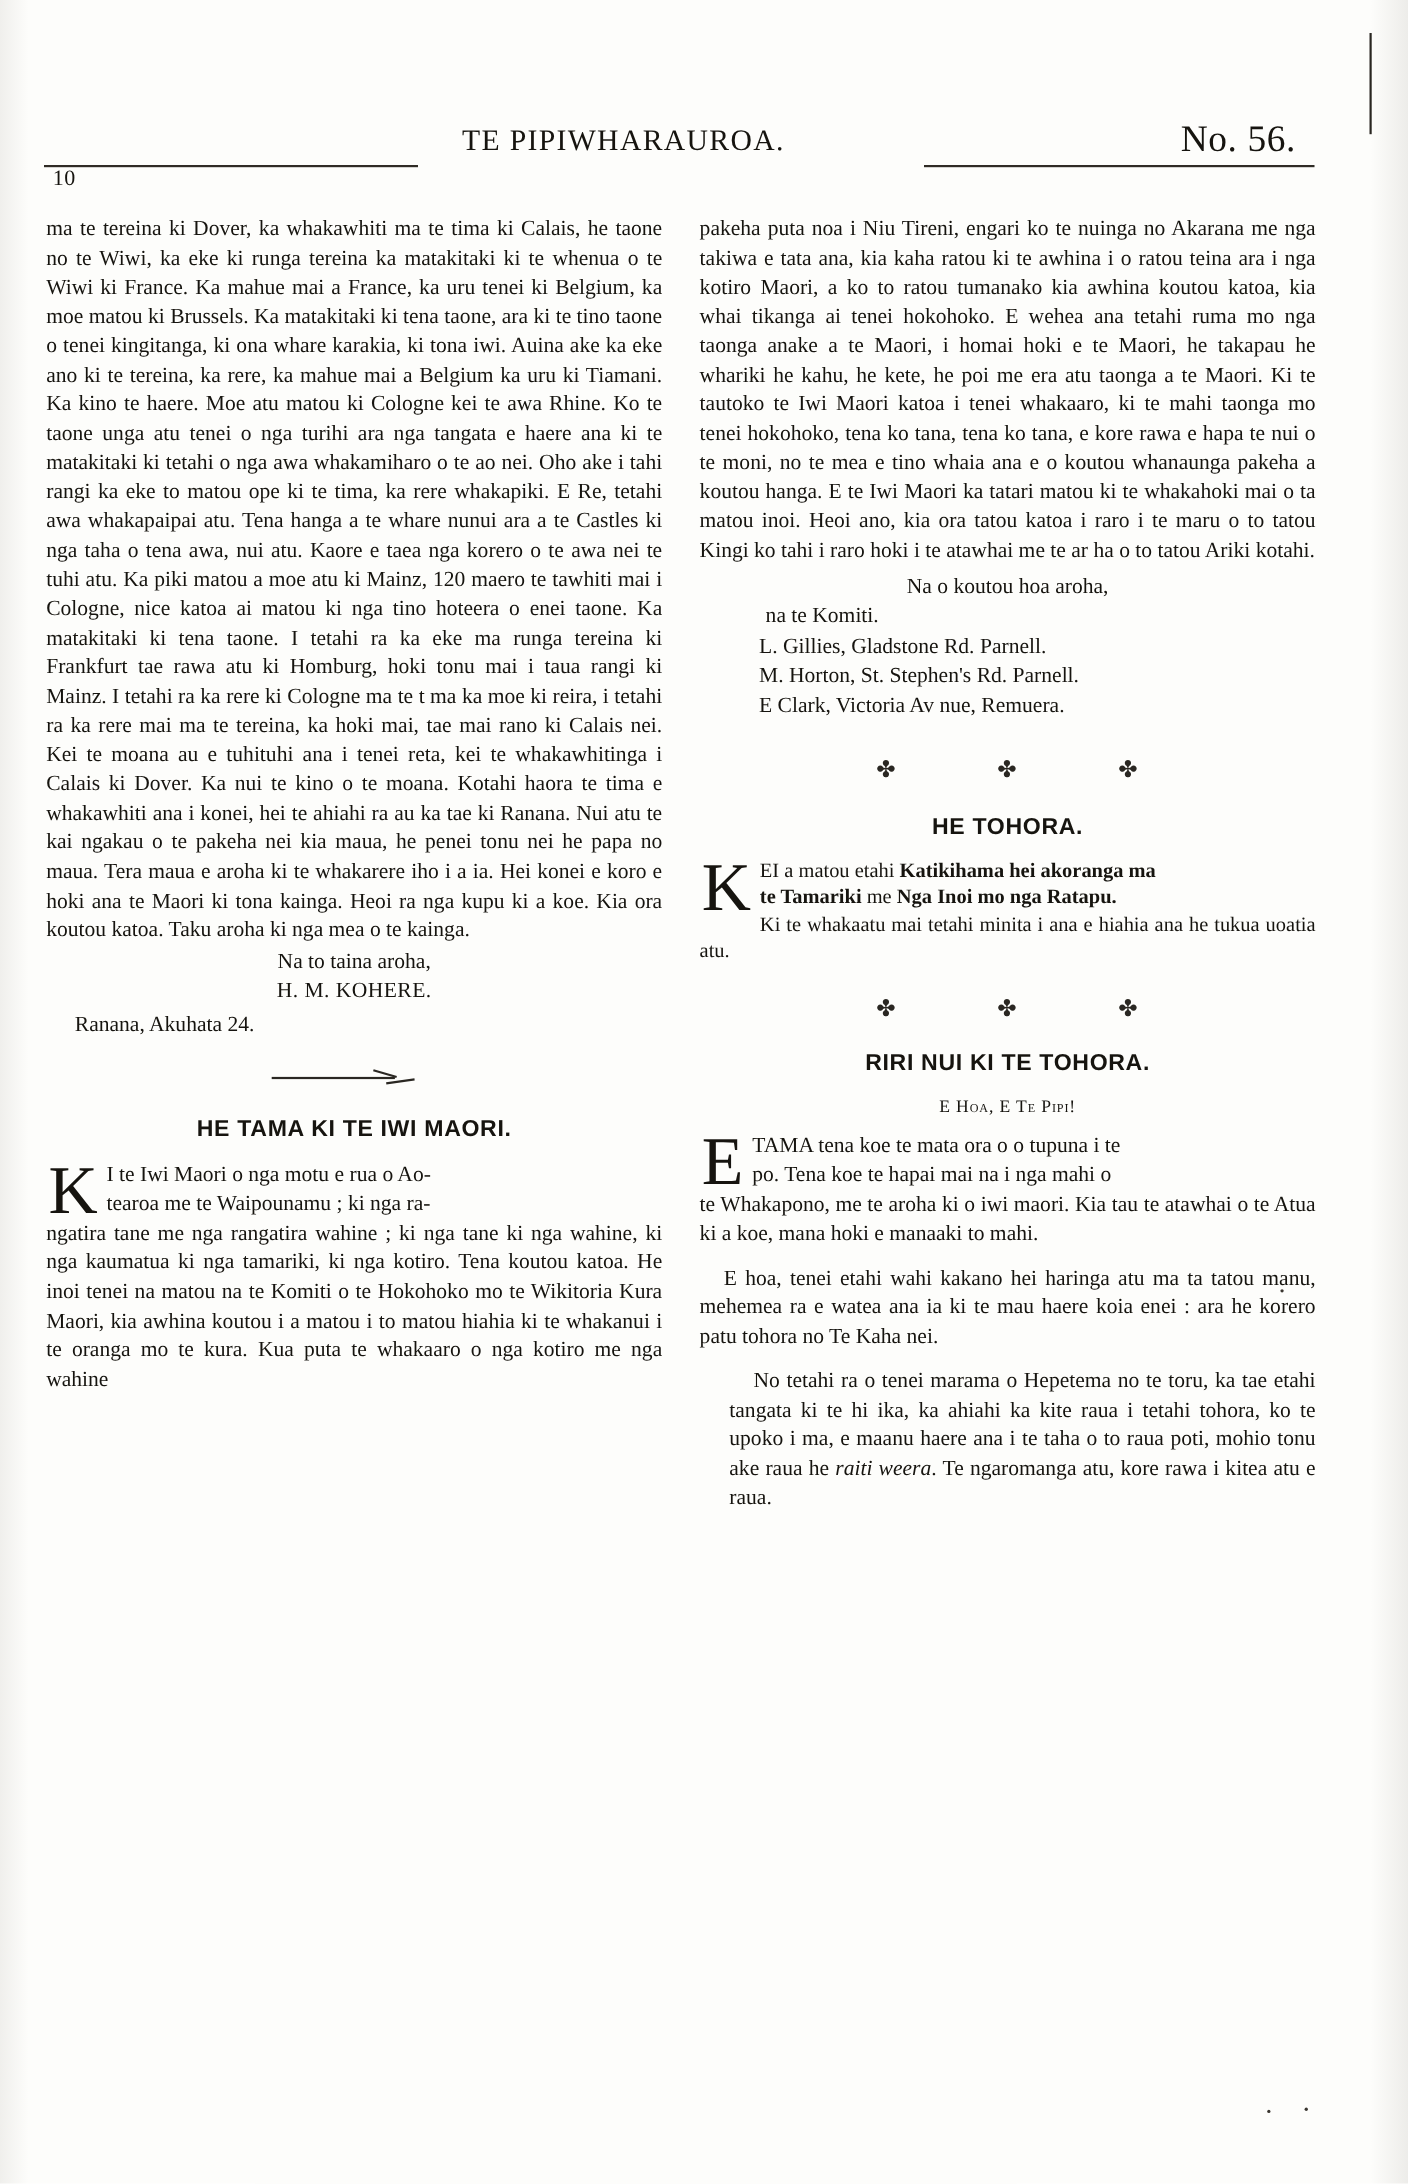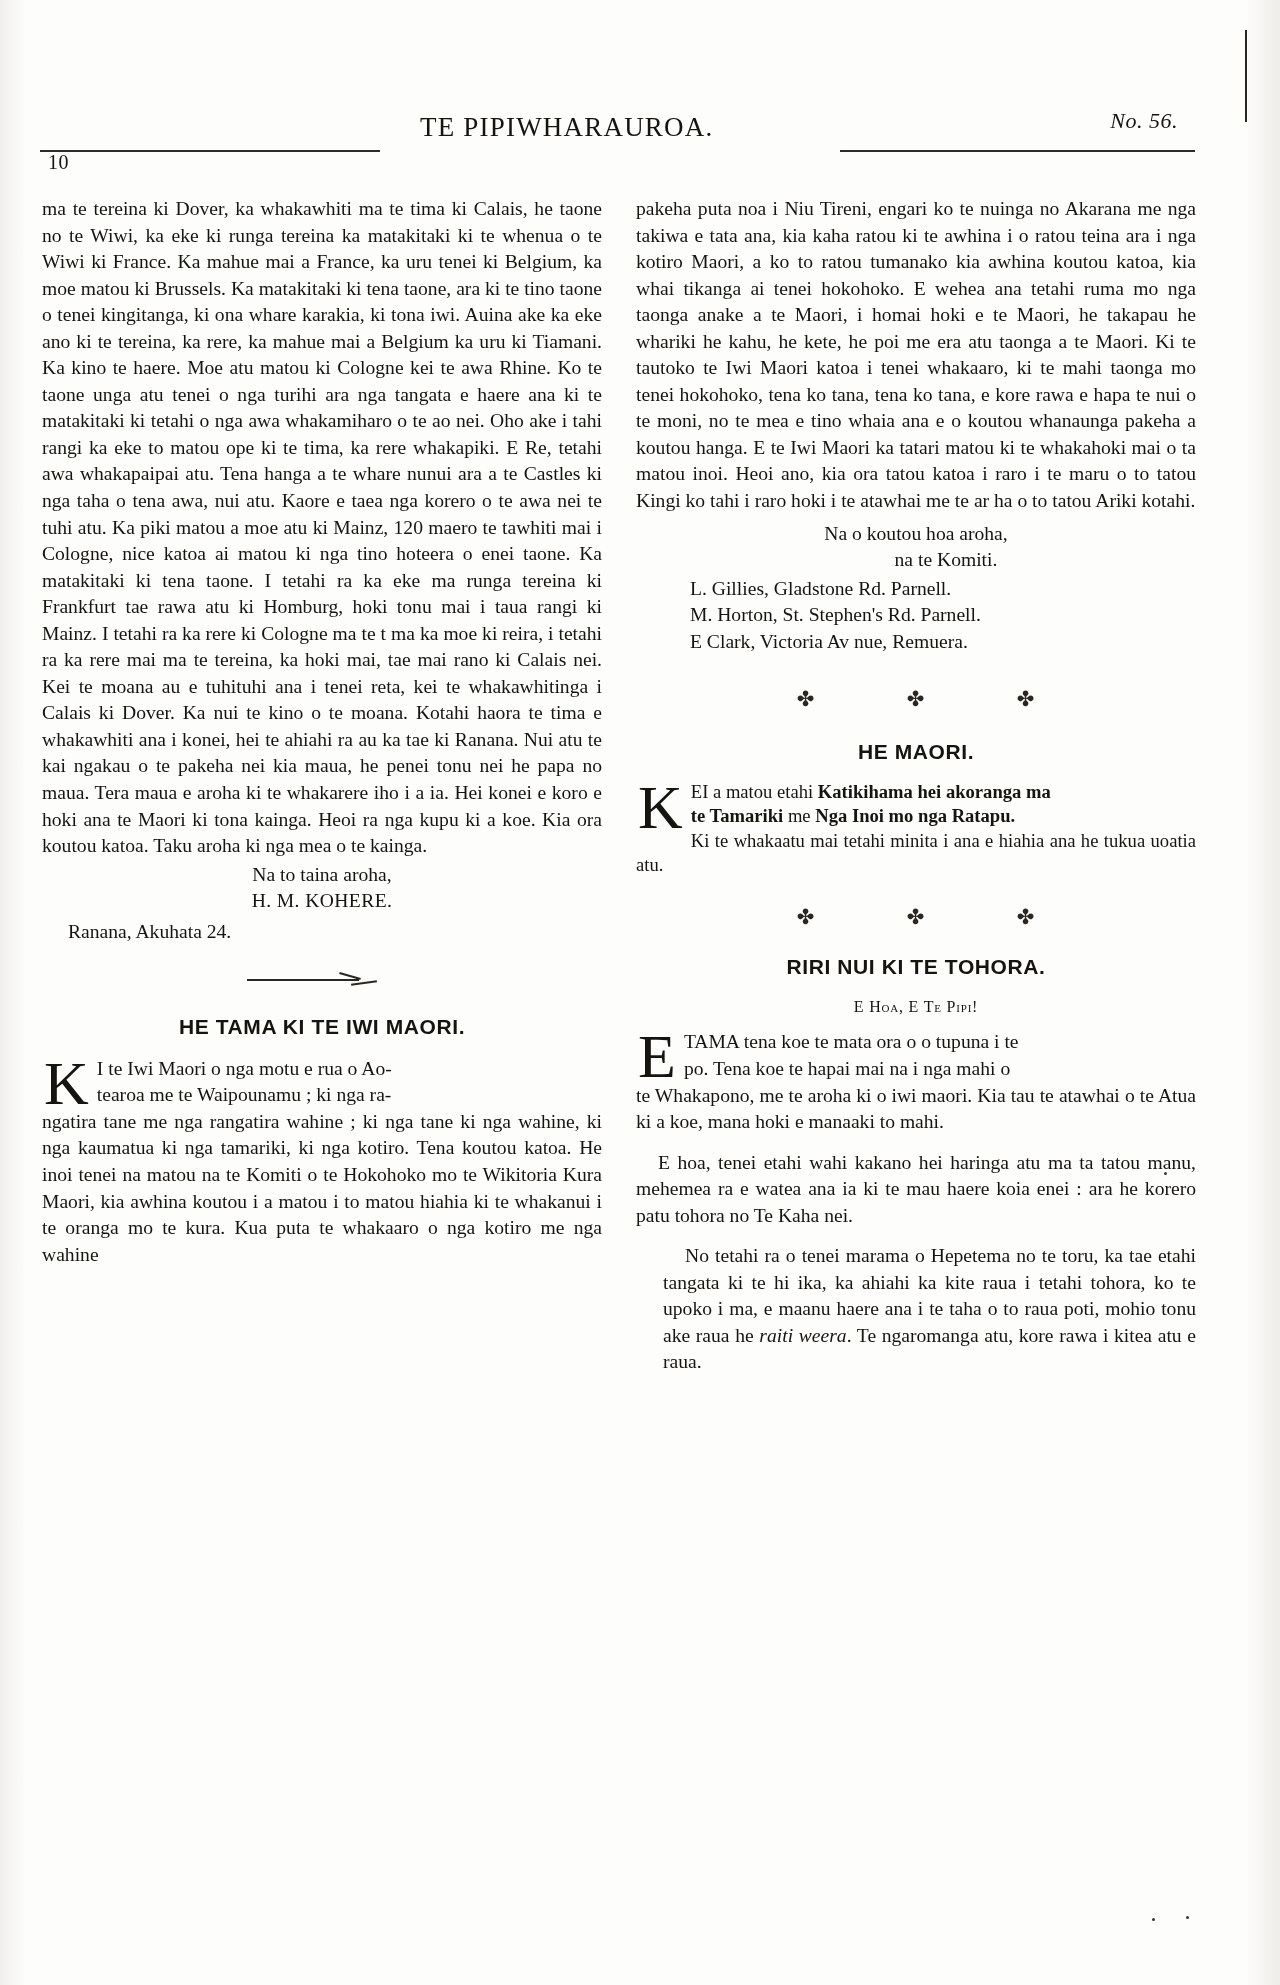--- a/index.html
+++ b/index.html
@@ -57,23 +57,22 @@
   }
   .masthead-title {
     position: absolute;
     left: 380px; top: 0px;
     font-size: 27px;
     letter-spacing: 1.2px;
   }
   .folio-right {
     position: absolute;
     right: 62px; top: -4px;
-    font-size: 22px;
+    font-size: 34px;
     letter-spacing: 0.5px;
-    font-style: italic;
   }
   .masthead-rule-l {
     position: absolute;
     left: 0px; top: 38px;
     width: 340px; height: 2px;
     background: #2f2b25;
   }
   .masthead-rule-r {
     position: absolute;
     left: 800px; top: 38px;
@@ -192,21 +191,21 @@
     margin-top: 2px;
     padding-left: 54px;
   }
   .names-block div { margin: 0; }
 
   .na-line {
     text-align: center;
     margin-top: 6px;
   }
   .na-line-2 {
-    text-align: center;
+    text-align: left;
     padding-left: 60px;
   }
 
   .bold { font-weight: bold; }
   .ital { font-style: italic; }
 
   .panui-body {
     font-size: 18.6px;
     line-height: 1.3;
   }
@@ -271,21 +270,21 @@
       <div>M. Horton, St. Stephen's Rd. Parnell.</div>
       <div>E Clark, Victoria Av nue, Remuera.</div>
     </div>
 
     <div class="ornaments">
       <span class="orn">✤</span>
       <span class="orn">✤</span>
       <span class="orn">✤</span>
     </div>
 
-    <h2 class="section-head tight">HE MAORI.</h2>
+    <h2 class="section-head tight">HE TOHORA.</h2>
 
     <div class="dropcap-para panui-body">
       <span class="dropcap">K</span>
       <p class="p-body">
         <span>EI a matou etahi </span><span class="bold">Katikihama hei akoranga ma</span>
       </p>
       <p class="p-body">
         <span class="bold">te Tamariki </span><span>me </span><span class="bold">Nga Inoi mo nga Ratapu.</span>
       </p>
       <p class="p-body">Ki te whakaatu mai tetahi minita i ana e hiahia ana he tukua uoatia atu.</p>

